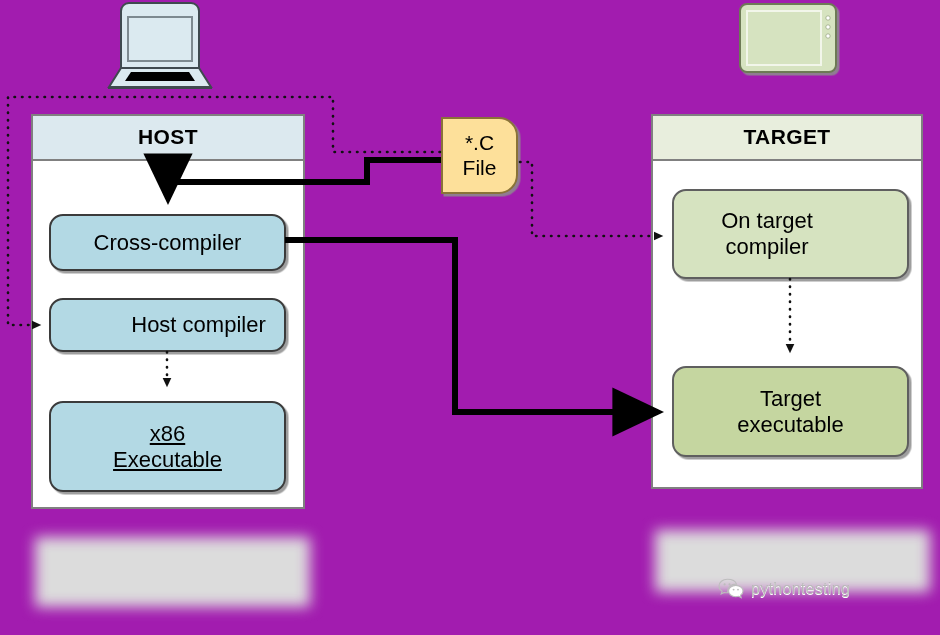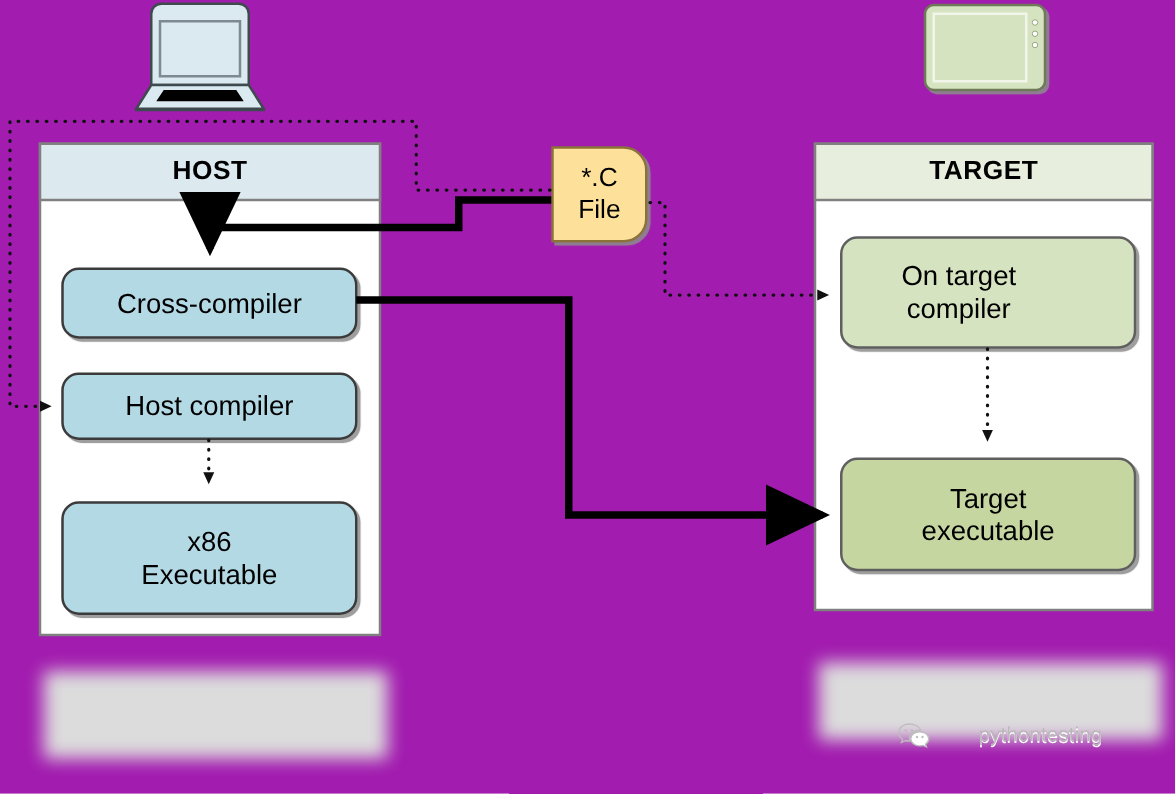--- a/index.html
+++ b/index.html
@@ -50,21 +50,20 @@
     position: absolute;
     display: flex;
     align-items: center;
     gap: 7px;
     color: #b9b9b9;
     font-size: 16px;
     letter-spacing: 0.3px;
   }
   .watermark .wm-text {
     text-shadow: 0 1px 0 #ffffff;
-    margin-left: 32px;
   }
   .redaction {
     position: absolute;
     background: #dcdcdc;
     filter: blur(7px);
   }
 </style>
 </head>
 <body>
 
@@ -142,23 +141,23 @@
 
     <path d="M285,240 L455,240 L455,412 L658,412" fill="none" stroke="#000000" stroke-width="6" stroke-linejoin="miter" stroke-linecap="butt" marker-end="url(#thickArrow)"></path>
   </svg>
 
   <div class="node-label panel-title" style="left:32px; top:115px; width:272px; height:45px;">HOST</div>
 
   <div class="node-label panel-title" style="left:652px; top:115px; width:270px; height:45px;">TARGET</div>
 
   <div class="node-label proc-label" style="left:50px; top:215px; width:235px; height:55px;">Cross-compiler</div>
 
-  <div class="node-label proc-label" style="left:50px; top:299px; width:235px; height:52px;">Host compiler</div>
+  <div class="node-label proc-label" style="left:50px; top:299px; width:235px; height:52px;padding-left:31px;">Host compiler</div>
 
-  <div class="node-label proc-label" style="left:50px; top:402px; width:235px; height:89px;">x86
+  <div class="node-label proc-label" style="left:50px; top:402px; width:235px; height:89px;text-decoration:underline;">x86
 Executable</div>
 
   <div class="node-label proc-label" style="left:673px; top:190px; width:188px; height:88px;">On target
 compiler</div>
 
   <div class="node-label proc-label" style="left:673px; top:367px; width:235px; height:89px;">Target
 executable</div>
 
   <div class="node-label file-label" style="left:442px; top:118px; width:75px; height:75px;">*.C
 File</div>

